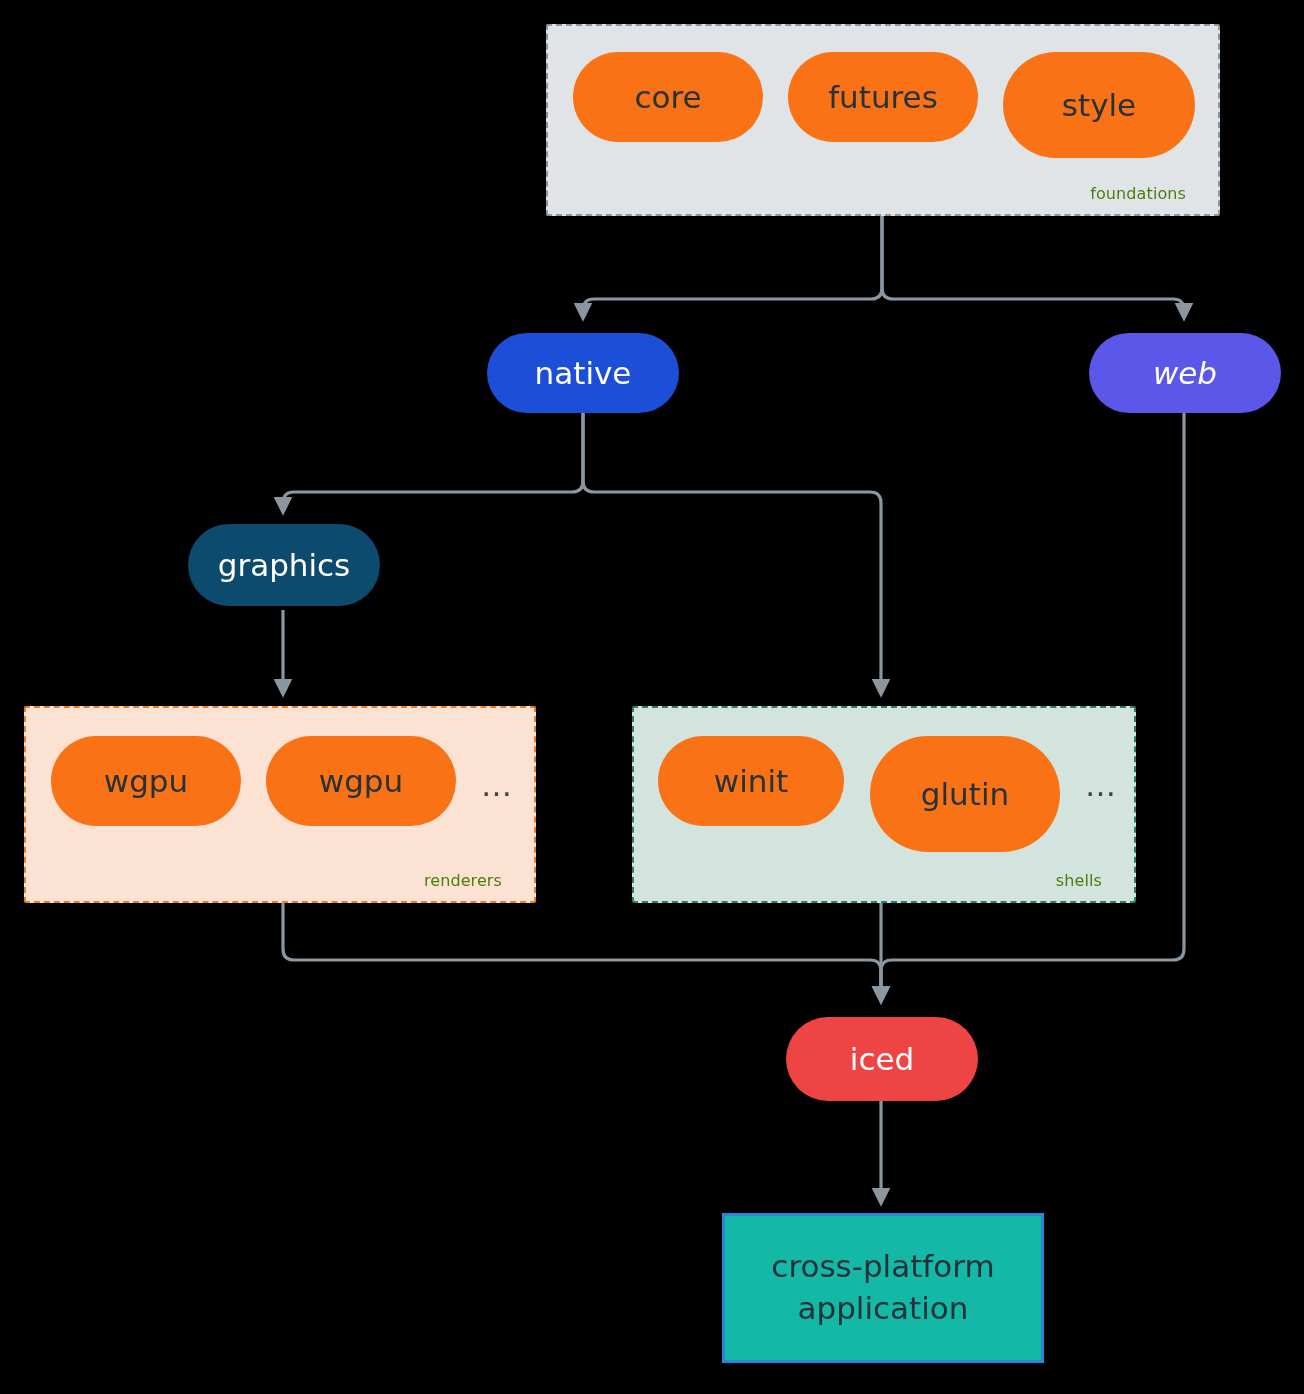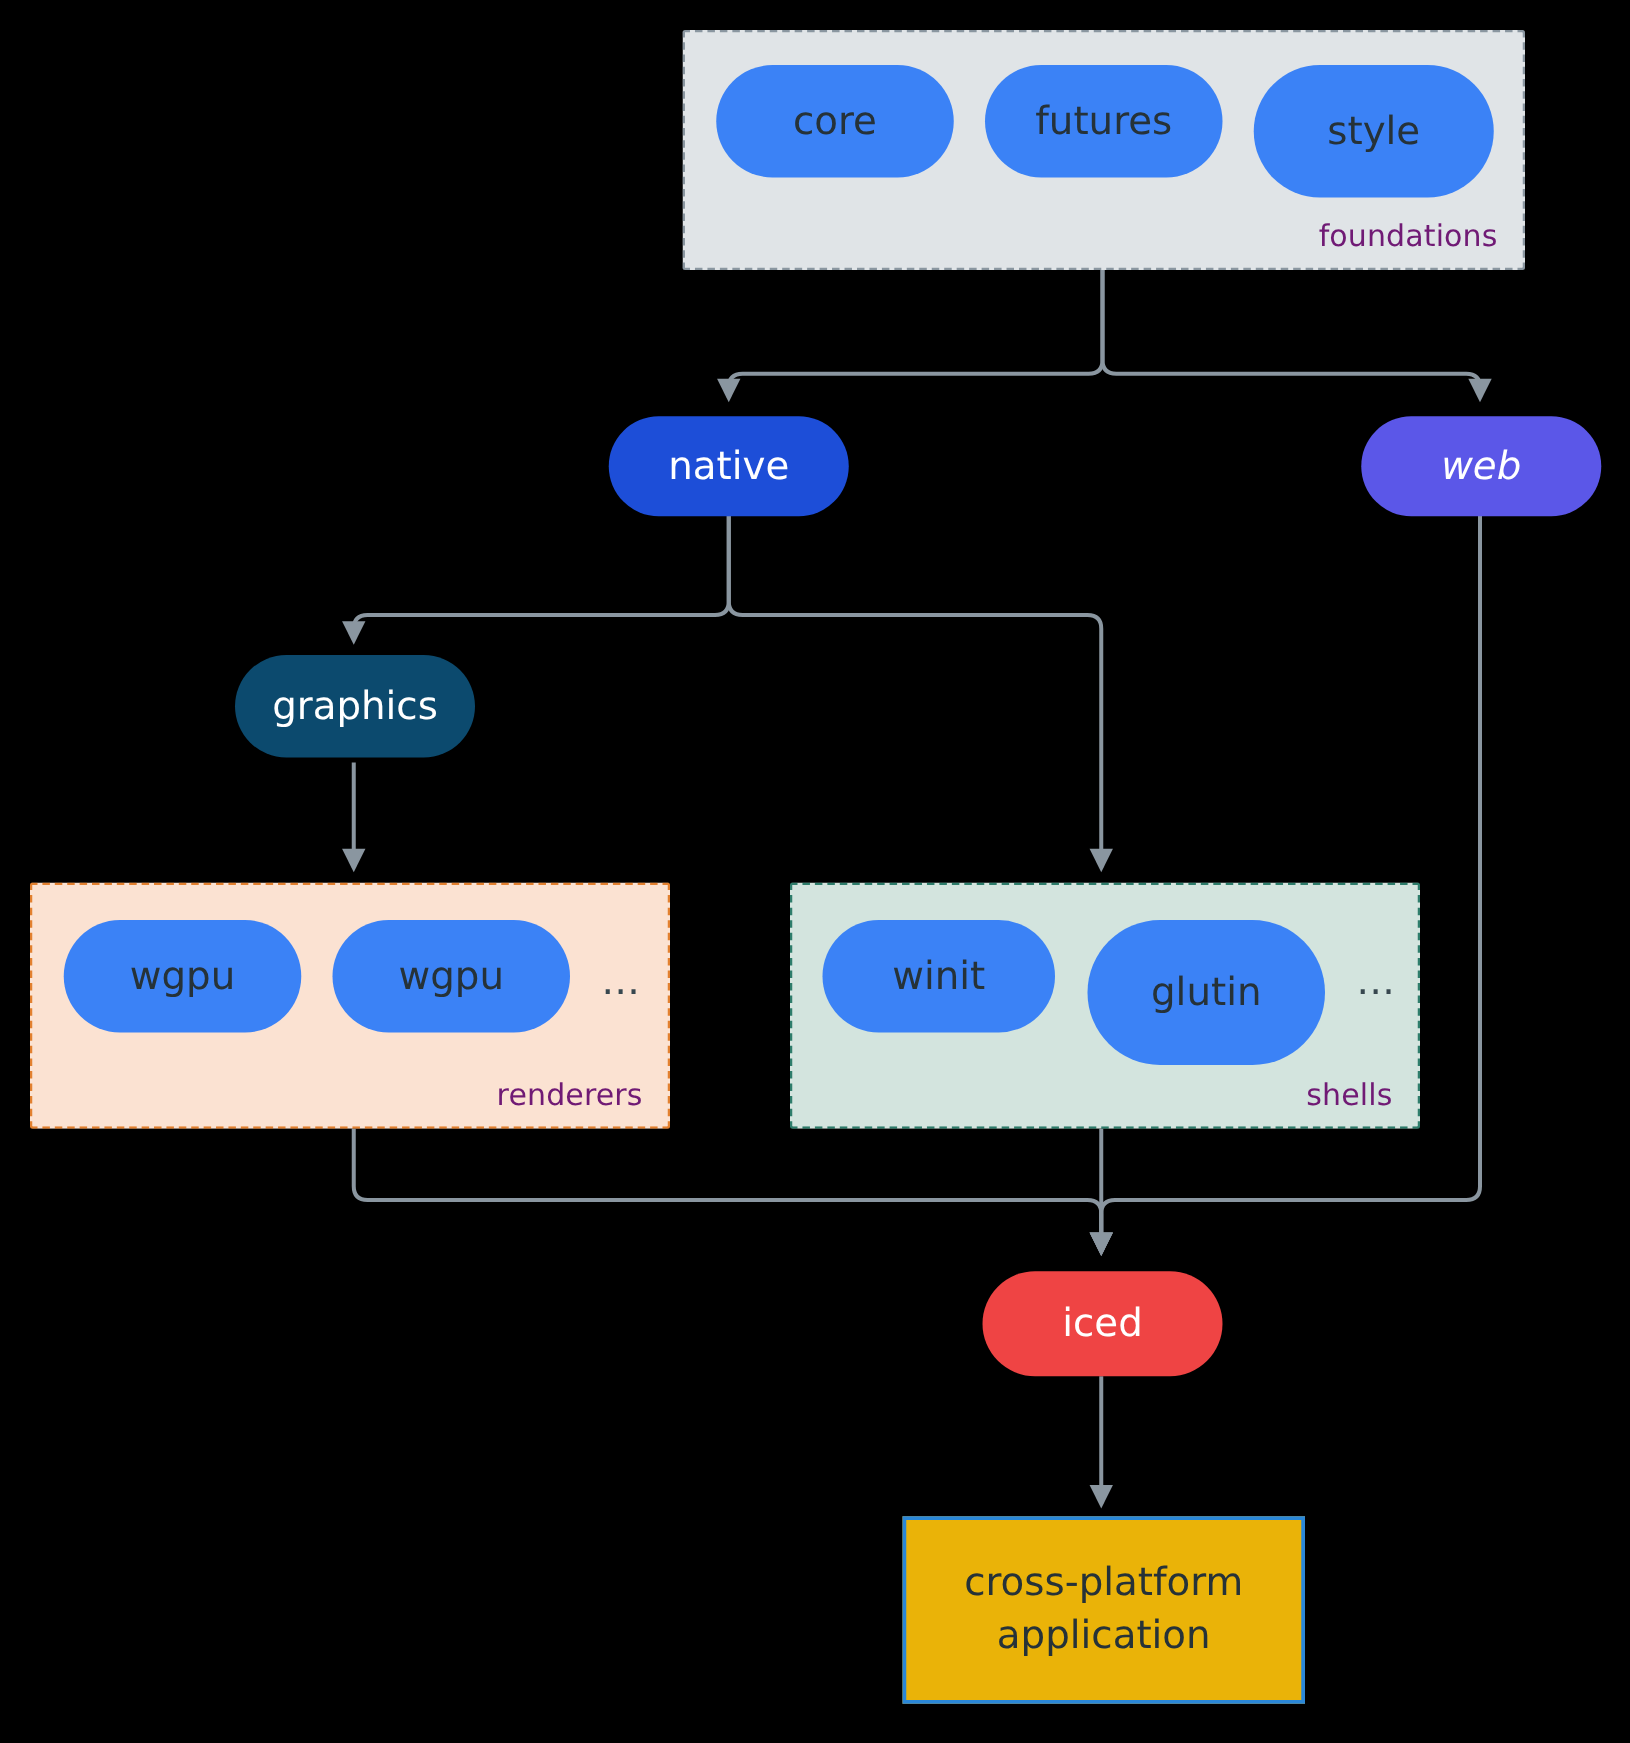--- a/index.html
+++ b/index.html
@@ -22,39 +22,39 @@
     width: 1304px;
     height: 1394px;
     pointer-events: none;
   }
   .group {
     position: absolute;
     box-sizing: border-box;
   }
   .group-label {
     position: absolute;
-    right: 20px;
+    right: 32px;
     bottom: 11px;
-    font-size: 24px;
-    color: #701a75;
+    font-size: 16px;
+    color: #4d7c0f;
     letter-spacing: 0.1px;
     white-space: nowrap;
   }
   .pill {
     position: absolute;
     box-sizing: border-box;
     display: flex;
     align-items: center;
     justify-content: center;
     border-radius: 999px;
     font-size: 31px;
     white-space: nowrap;
   }
   .pill-white {
-    background: #3b82f6;
+    background: #f97316;
     color: #263238;
   }
   .node {
     position: absolute;
     box-sizing: border-box;
     display: flex;
     align-items: center;
     justify-content: center;
     border-radius: 999px;
     font-size: 31px;
@@ -157,18 +157,18 @@
   </div>
   <div class="pill pill-white" style="left:870px; top:736px; width:190px; height:116px;">
     <span>glutin</span>
   </div>
   <div class="ellipsis" style="left:1085px; top:770px;">…</div>
 
   <div class="node" style="left:786px; top:1017px; width:192px; height:84px; background:#ef4444;">
     <span>iced</span>
   </div>
 
-  <div class="rect-box" style="left:722px; top:1213px; width:322px; height:150px; background:#eab308; border:3px solid #2a87d8;">
+  <div class="rect-box" style="left:722px; top:1213px; width:322px; height:150px; background:#14b8a6; border:3px solid #2a87d8;">
     <span>cross-platform
 application</span>
   </div>
 
 </div>
 
 </body></html>

